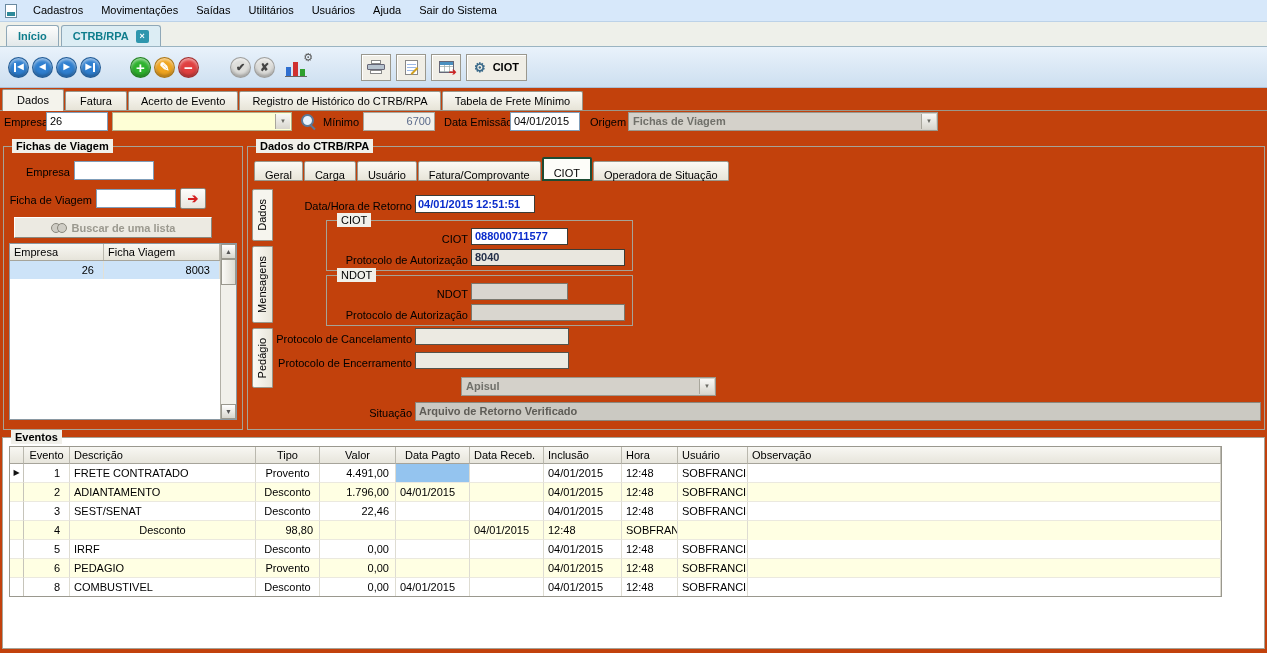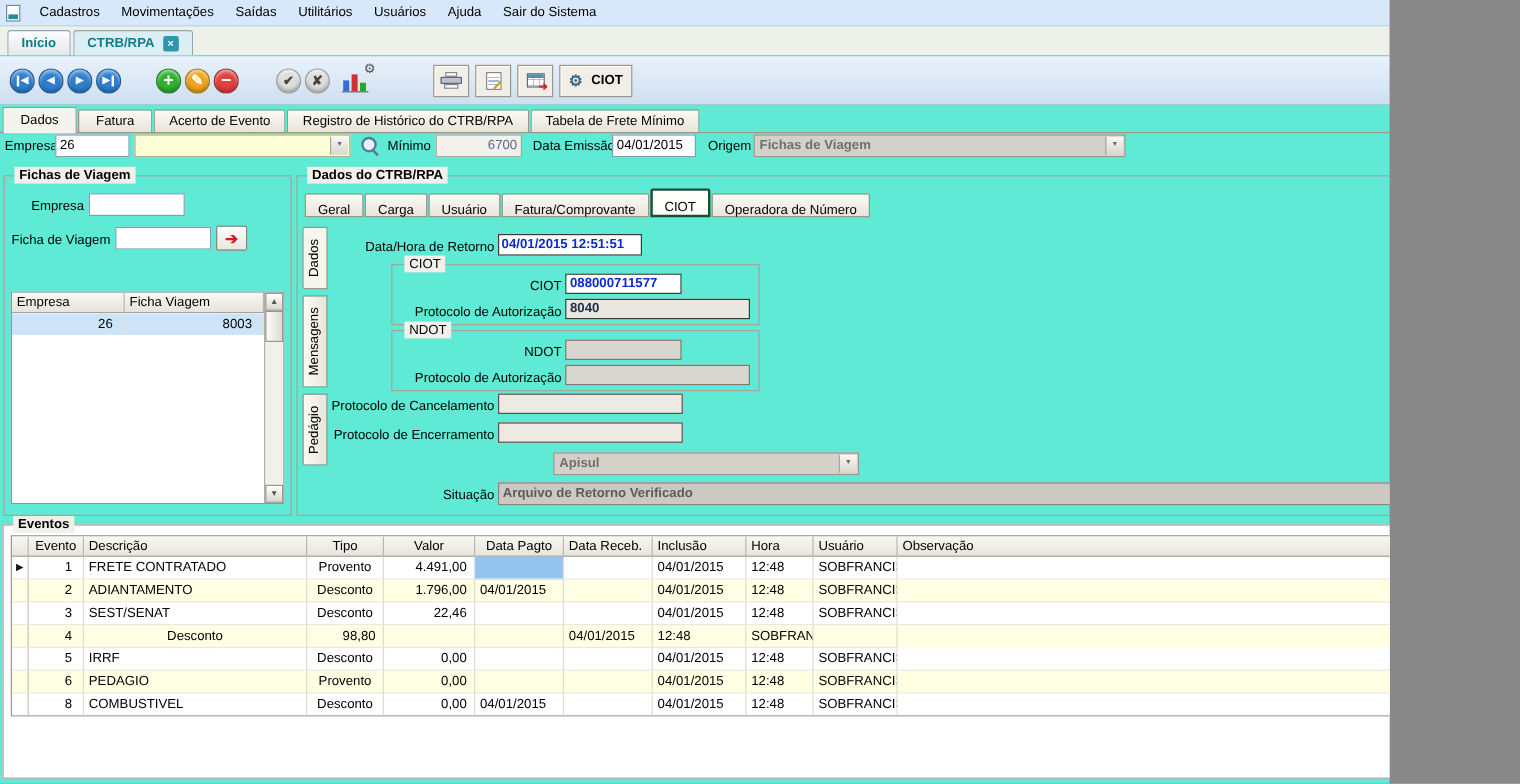--- a/index.html
+++ b/index.html
@@ -1,17 +1,17 @@
 <!DOCTYPE html>
 <html><head>
 <meta charset="utf-8">
 <style>
   *{box-sizing:border-box;margin:0;padding:0}
   body{margin:0;background:#888}
-  .app{position:relative;width:1158px;height:653px;background:#5eead4;overflow:hidden;
+  .app{position:relative;width:1267px;height:653px;background:#c2410c;overflow:hidden;
        font:11px "Liberation Sans",sans-serif;color:#000}
 
   
   .menubar{position:absolute;top:0;left:0;right:0;height:22px;background:#d7e8fa;
            border-bottom:1px solid #bcd2e8;display:flex;align-items:center}
   .app-icon{width:16px;height:16px;position:relative;margin:0 5px 0 3px}
   .app-icon .ai1{position:absolute;inset:1px 2px;background:#fff;border:1px solid #6a8aa0}
   .app-icon .ai2{position:absolute;left:4px;right:4px;bottom:3px;height:4px;background:#2e8a9a}
   .menu-items{display:flex;height:100%}
   .menu-item{padding:0 9px;line-height:21px;cursor:default}
@@ -281,20 +281,24 @@
 
   <div class="group" style="left:3px;top:146px;width:240px;height:284px">
     <span class="gtitle">Fichas de Viagem</span>
     <div class="lbl r" style="left:8px;top:16px;width:58px">Empresa</div>
     <div class="inp" style="left:70px;top:14px;width:80px"></div>
     <div class="lbl r" style="left:4px;top:44px;width:84px">Ficha de Viagem</div>
     <div class="inp" style="left:92px;top:42px;width:80px"></div>
     <div class="mini-btn" style="left:176px;top:41px">
       <span class="red-arrow">➔</span>
     </div>
+    <div class="buscar" style="left:10px;top:70px;width:198px">
+      <span class="binoc"></span>
+      <span>Buscar de uma lista</span>
+    </div>
     <div class="fgrid" style="left:5px;top:96px;width:228px;height:177px">
       <div class="fhead">
         <div class="fhcell" style="width:94px">Empresa</div>
         <div class="fhcell" style="flex:1">Ficha Viagem</div>
       </div>
       <div class="fbody" id="fichas-rows">
           <div class="frow sel">
             <div class="fcell fc0">26</div>
             <div class="fcell fc1">8003</div>
           </div>
@@ -308,21 +312,21 @@
   </div>
 
   <div class="group" style="left:247px;top:146px;width:1018px;height:284px">
     <span class="gtitle">Dados do CTRB/RPA</span>
     <div class="ctabs" id="ctrb-tabs">
         <div class="ctab">Geral</div>
         <div class="ctab">Carga</div>
         <div class="ctab">Usuário</div>
         <div class="ctab">Fatura/Comprovante</div>
         <div class="ctab active">CIOT</div>
-        <div class="ctab">Operadora de Número</div>
+        <div class="ctab">Operadora de Situação</div>
       </div>
     <div class="sidetabs" id="side-tabs">
         <div class="stab active">
           <span>Dados</span>
         </div>
         <div class="stab">
           <span>Mensagens</span>
         </div>
         <div class="stab">
           <span>Pedágio</span>

